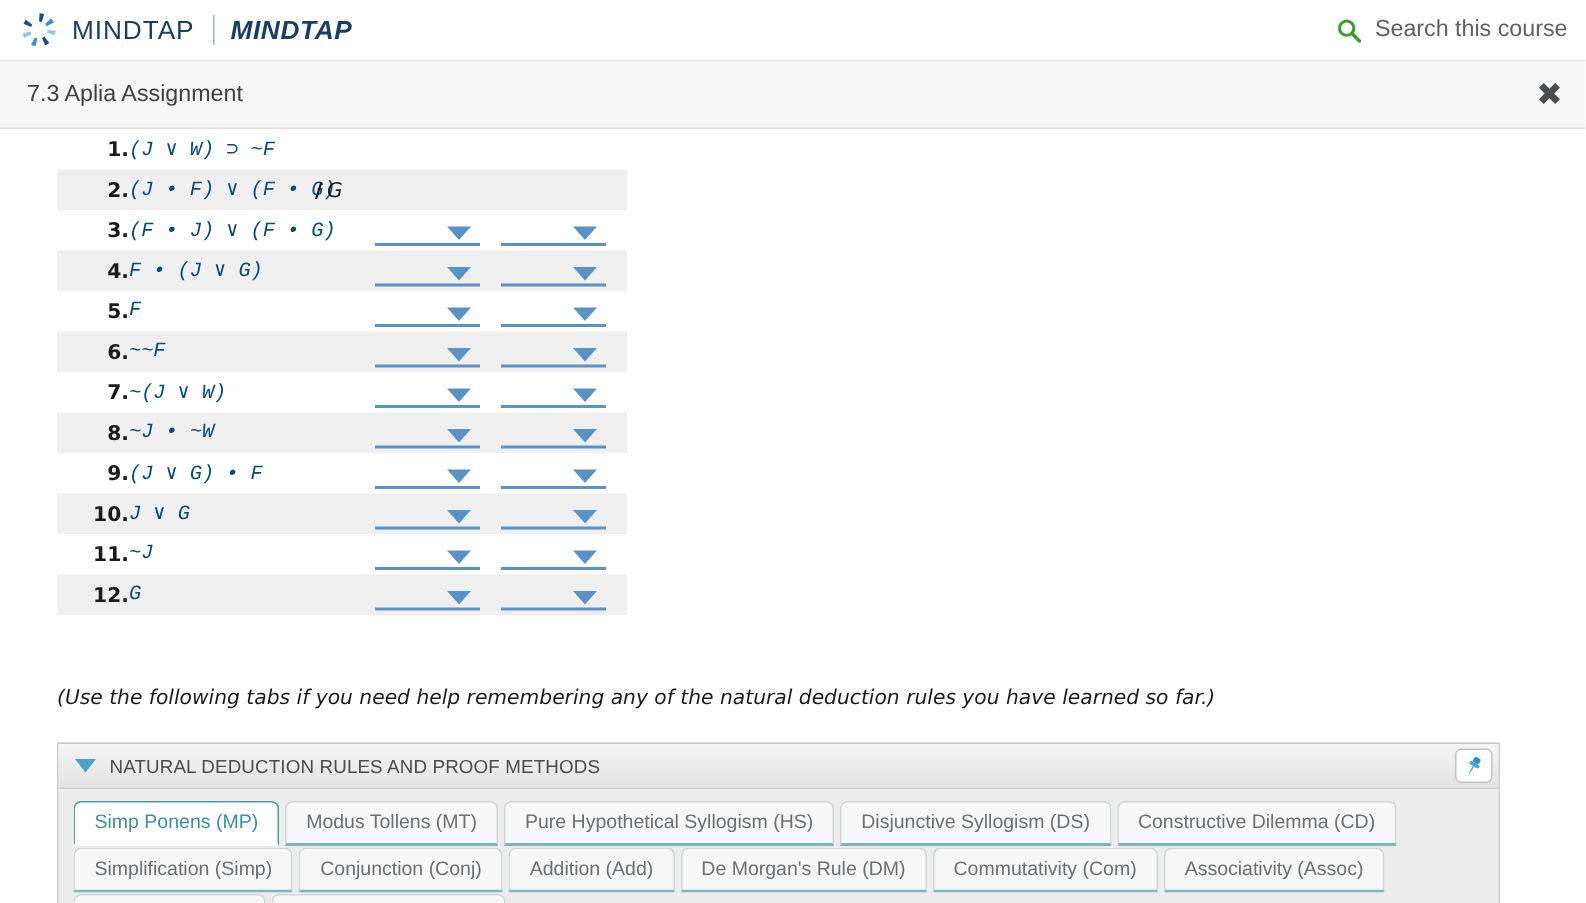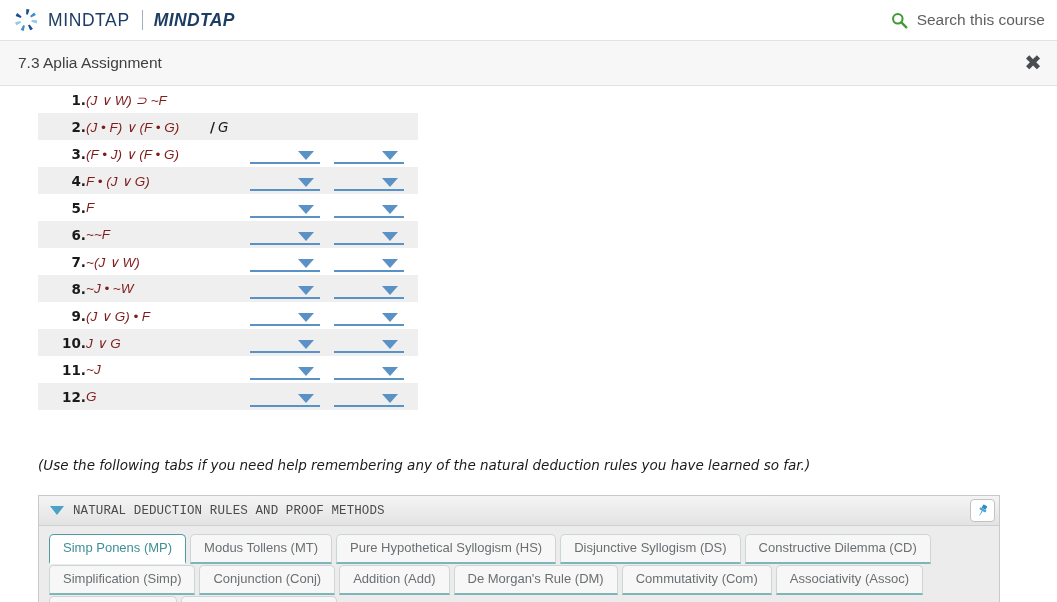--- a/index.html
+++ b/index.html
@@ -96,23 +96,23 @@
     font-size: 13.5px;
     font-weight: bold;
     color: #1a1a1a;
     font-family: "DejaVu Sans", sans-serif;
   }
   td.c-wff {
     width: 124px;
     padding-left: 24px;
     font-size: 13.5px;
     font-style: italic;
-    color: #7f1d1d;
+    color: #0c4a6e;
     white-space: nowrap;
-    font-family: Liberation Sans, sans-serif;
+    font-family: Liberation Mono, monospace;
   }
   td.c-concl {
     width: 40px;
     font-size: 13.5px;
     color: #1a1a1a;
     white-space: nowrap;
     font-family: "DejaVu Sans", sans-serif;
   }
   td.c-concl .slash { font-weight: bold; font-style: normal; }
   td.c-concl .letter { font-style: italic; margin-left: 3px; }
@@ -159,21 +159,20 @@
     background: #ececec;
   }
   #accordion-header {
     position: relative;
     height: 30px;
     background: linear-gradient(to bottom, #f4f4f4 0%, #e3e3e3 100%);
     border-bottom: 1px solid #cfcfcf;
     display: flex;
     align-items: center;
     cursor: pointer;
-    font-family: Liberation Mono, monospace;
   }
   #accordion-caret {
     margin-left: 11px;
     width: 0; height: 0;
     border-left: 7px solid transparent;
     border-right: 7px solid transparent;
     border-top: 9px solid #4aa3c7;
   }
   #accordion-title {
     margin-left: 9px;

